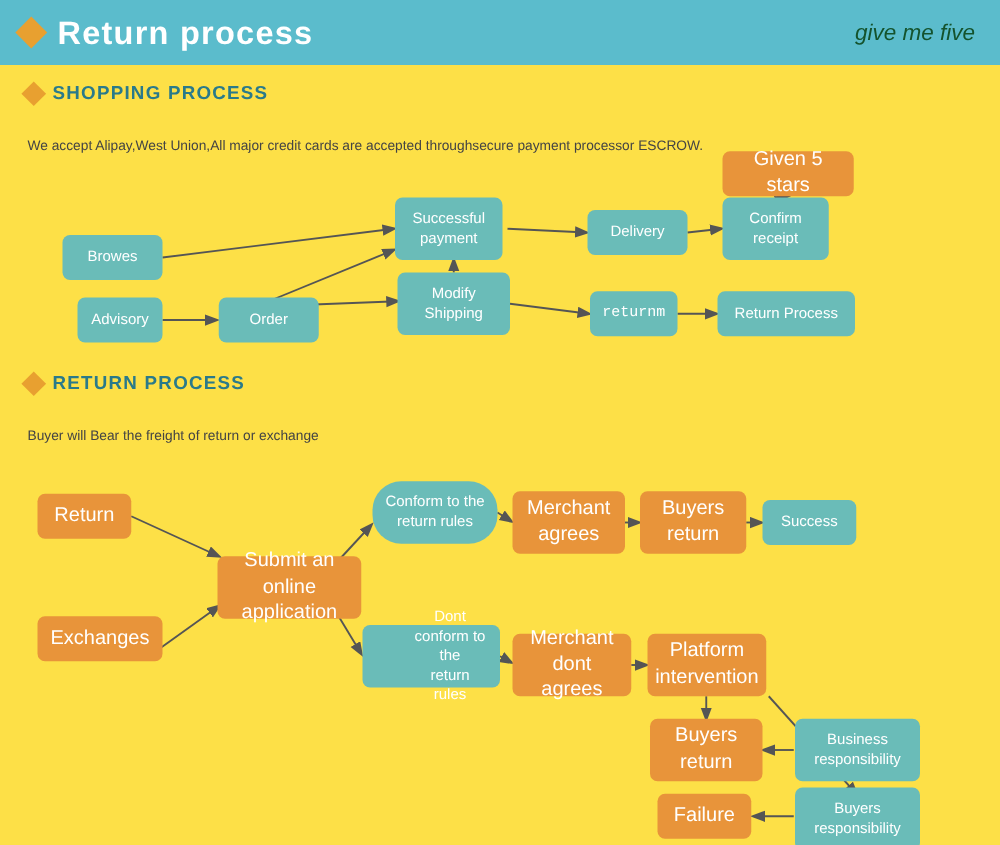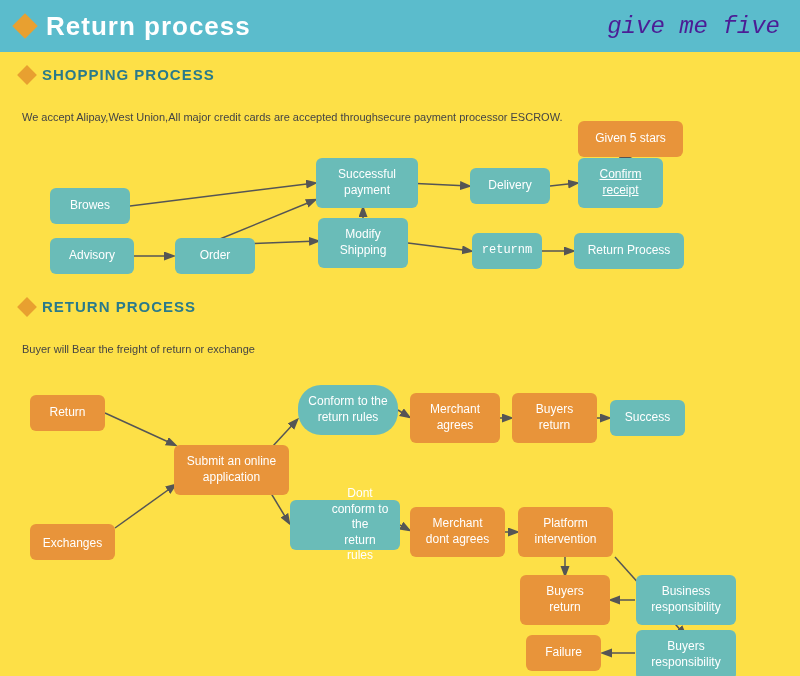--- a/index.html
+++ b/index.html
@@ -30,24 +30,24 @@
     }
     .header-title {
       font-size: 26px;
       font-weight: bold;
       color: white;
       letter-spacing: 1px;
     }
     .header-logo {
       position: absolute;
       right: 20px;
-      font-size: 24px;
-      color: #4c1d95;
+      font-size: 18px;
+      color: #14532d;
       font-style: italic;
-      font-family: Liberation Mono, monospace;
+      font-family: Liberation Sans, sans-serif;
     }
 
     
     .content {
       padding: 14px 20px;
       background: #fde047;
       min-height: 624px;
     }
 
     
@@ -90,44 +90,44 @@
       justify-content: center;
       white-space: pre-line;
       line-height: 1.3;
     }
     
     .box-orange {
       background: #e8943a;
       color: white;
       border-radius: 6px;
       padding: 8px 10px;
-      font-size: 12px;
+      font-size: 16px;
       text-align: center;
       display: inline-flex;
       align-items: center;
       justify-content: center;
       white-space: pre-line;
       line-height: 1.3;
     }
 
     
     .shopping-flow {
       position: relative;
       height: 165px;
       margin-top: 4px;
     }
 
     
     .sf-browes { position: absolute; left: 30px; top: 55px; width: 80px; height: 36px; }
     .sf-order { position: absolute; left: 155px; top: 105px; width: 80px; height: 36px; }
-    .sf-advisory { position: absolute; left: 30px; top: 105px; width: 84px; height: 36px; }
+    .sf-advisory { position: absolute; left: 42px; top: 105px; width: 68px; height: 36px; }
     .sf-modify { position: absolute; left: 298px; top: 85px; width: 90px; height: 50px; }
-    .sf-success-pay { position: absolute; left: 296px; top: 25px; width: 102px; height: 50px; }
+    .sf-success-pay { position: absolute; left: 296px; top: 25px; width: 86px; height: 50px; }
     .sf-delivery { position: absolute; left: 450px; top: 35px; width: 80px; height: 36px; }
-    .sf-confirm { position: absolute; left: 558px; top: 25px; width: 85px; height: 50px; text-decoration: underline; }
+    .sf-confirm { position: absolute; left: 558px; top: 25px; width: 85px; height: 50px; }
     .sf-given5 { position: absolute; left: 558px; top: -12px; width: 105px; height: 36px; }
     .sf-returnm { position: absolute; left: 452px; top: 100px; width: 70px; height: 36px; font-family: Liberation Mono, monospace; }
     .sf-returnprocess { position: absolute; left: 554px; top: 100px; width: 110px; height: 36px; }
 
     
     .flow-svg {
       position: absolute;
       top: 0; left: 0;
       width: 100%;
       height: 100%;
@@ -137,21 +137,21 @@
     
     .return-flow {
       position: relative;
       height: 300px;
       margin-top: 4px;
     }
 
     
     .rf-return { position: absolute; left: 10px; top: 30px; width: 75px; height: 36px; }
     .rf-submit { position: absolute; left: 125px; top: 80px; width: 115px; height: 50px; margin-left: 29px; }
-    .rf-exchanges { position: absolute; left: 10px; top: 159px; width: 85px; height: 36px; align-items: flex-end; }
+    .rf-exchanges { position: absolute; left: 10px; top: 128px; width: 100px; height: 36px; }
     .rf-conform { position: absolute; left: 278px; top: 20px; width: 100px; height: 50px; border-radius: 23px; }
     .rf-merchant-agrees { position: absolute; left: 390px; top: 28px; width: 90px; height: 50px; }
     .rf-buyers-return1 { position: absolute; left: 492px; top: 28px; width: 85px; height: 50px; }
     .rf-success { position: absolute; left: 590px; top: 35px; width: 75px; height: 36px; }
     .rf-dont-conform { position: absolute; left: 270px; top: 135px; width: 110px; height: 50px; padding-left: 40px; }
     .rf-merchant-dont { position: absolute; left: 390px; top: 142px; width: 95px; height: 50px; }
     .rf-platform { position: absolute; left: 498px; top: 142px; width: 95px; height: 50px; }
     .rf-buyers-return2 { position: absolute; left: 500px; top: 210px; width: 90px; height: 50px; }
     .rf-business-resp { position: absolute; left: 616px; top: 210px; width: 100px; height: 50px; }
     .rf-failure { position: absolute; left: 506px; top: 270px; width: 75px; height: 36px; }

